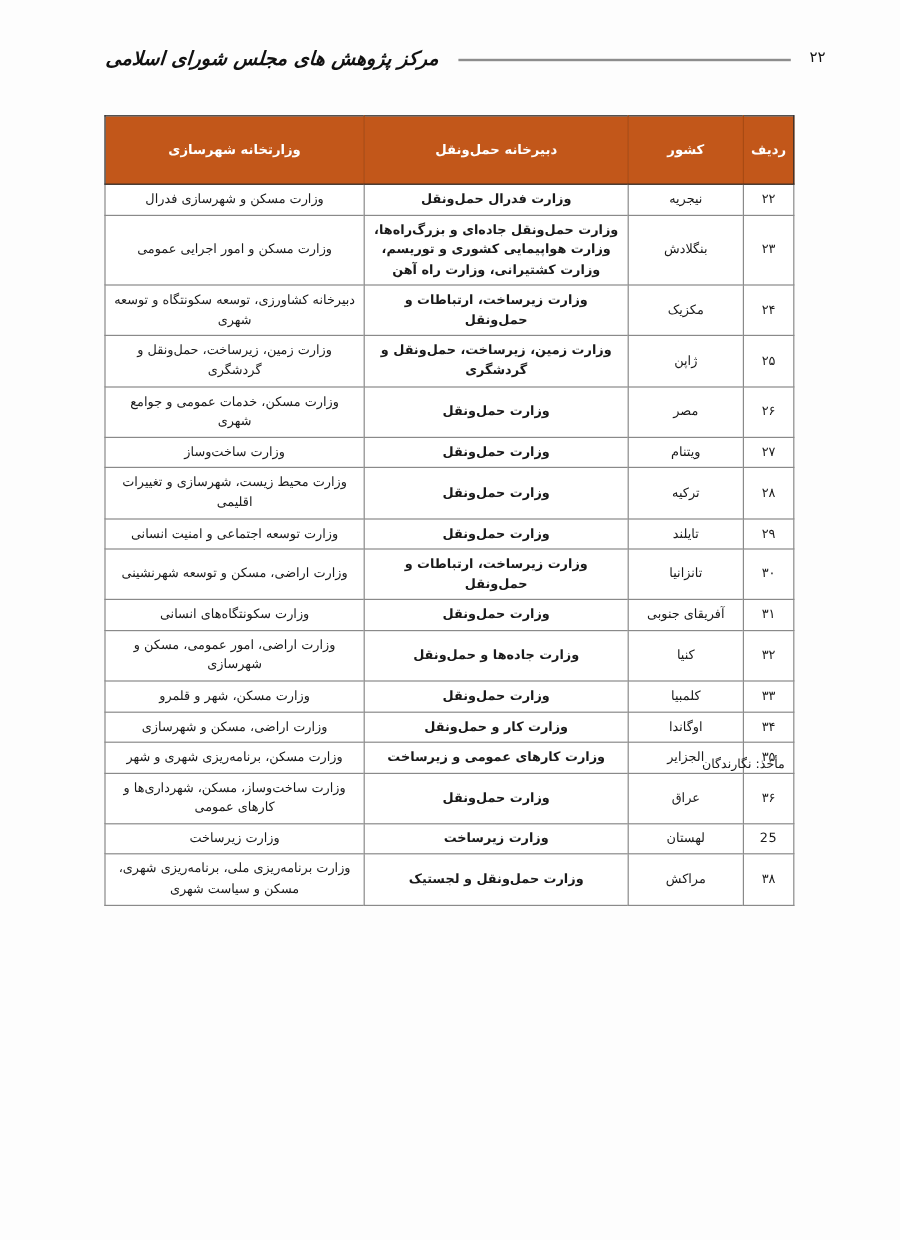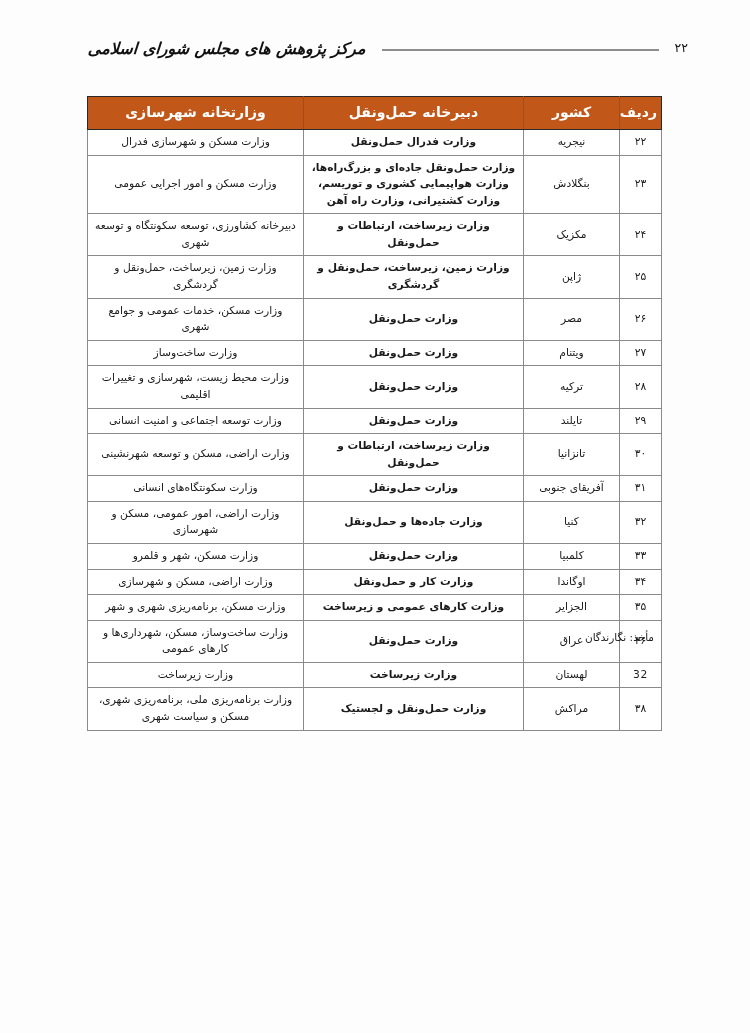--- a/index.html
+++ b/index.html
@@ -83,23 +83,23 @@
     padding: 4px 6px;
     vertical-align: middle;
     text-align: center;
     font-size: 10.7px;
     line-height: 1.55;
   }
   table.data-table thead th {
     background: #c2571a;
     color: #ffffff;
     font-weight: 700;
-    font-size: 14px;
+    font-size: 11px;
     height: 26px;
-    padding: 3px 4px;
+    padding: 15px 4px;
     border-color: #a84a13;
     border-top: 1.6px solid #2a2a2a;
     border-bottom: 1.6px solid #2a2a2a;
     letter-spacing: 0.2px;
   }
   table.data-table thead th.col-radif { border-right: 1.6px solid #2a2a2a; margin-left: 36px; }
   table.data-table thead th.col-urban { border-left: 1.6px solid #2a2a2a; }
 
   td.cell-radif {
     font-size: 11px;
@@ -240,21 +240,21 @@
             <td class="cell-transport">وزارت کارهای عمومی و زیرساخت</td>
             <td class="cell-urban">وزارت مسکن، برنامه‌ریزی شهری و شهر</td>
           </tr>
           <tr>
             <td class="cell-radif">۳۶</td>
             <td class="cell-country">عراق</td>
             <td class="cell-transport">وزارت حمل‌ونقل</td>
             <td class="cell-urban">وزارت ساخت‌وساز، مسکن، شهرداری‌ها و کارهای عمومی</td>
           </tr>
           <tr>
-            <td class="cell-radif">32</td>
+            <td class="cell-radif">25</td>
             <td class="cell-country">لهستان</td>
             <td class="cell-transport">وزارت زیرساخت</td>
             <td class="cell-urban">وزارت زیرساخت</td>
           </tr>
           <tr>
             <td class="cell-radif">۳۸</td>
             <td class="cell-country">مراکش</td>
             <td class="cell-transport">وزارت حمل‌ونقل و لجستیک</td>
             <td class="cell-urban">وزارت برنامه‌ریزی ملی، برنامه‌ریزی شهری، مسکن و سیاست شهری</td>
           </tr>

